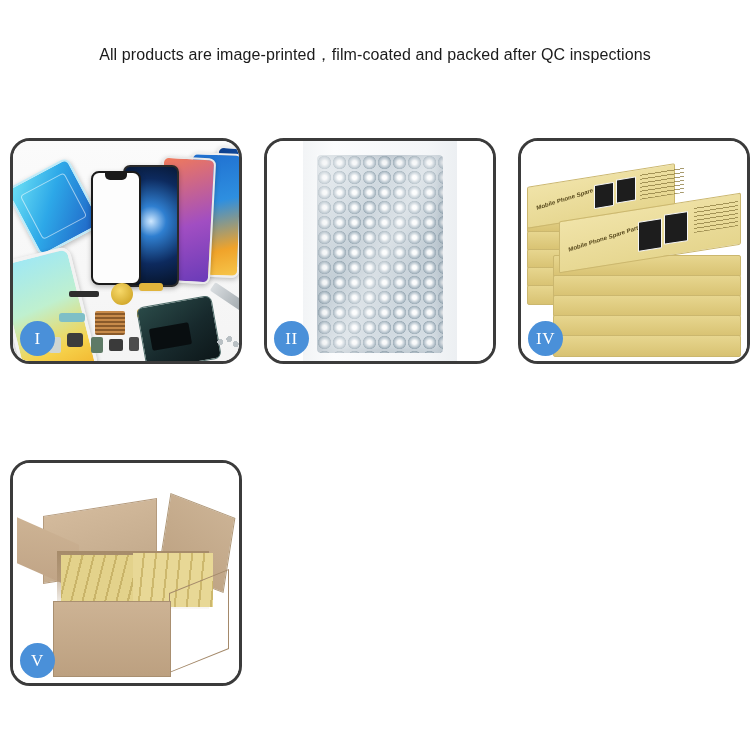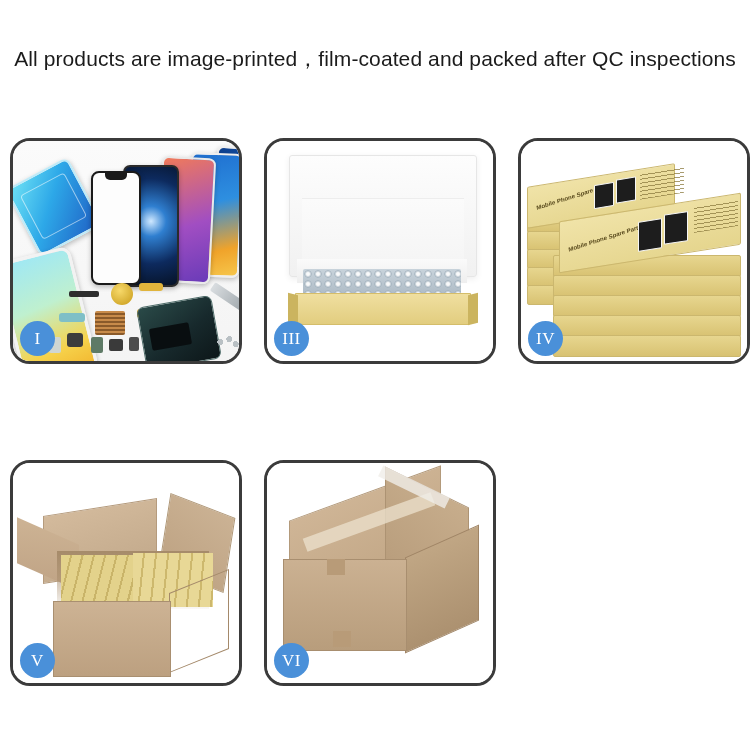--- a/index.html
+++ b/index.html
@@ -10,21 +10,21 @@
   }
   .page{position:relative;width:750px;height:750px;background:#fff;}
 
   
   .header{text-align:center;padding-top:34px;}
   .title{
     font-size:35px;font-weight:700;letter-spacing:1.2px;color:#111;
     line-height:1.05;white-space:nowrap;
   }
   .subtitle{
-    margin-top:11px;font-size:21px;color:#1b1b1b;letter-spacing:.1px;
+    margin-top:11px;font-size:16px;color:#1b1b1b;letter-spacing:.1px;
     white-space:nowrap;
   }
 
   
   .grid{
     position:absolute;left:10px;top:138px;width:730px;
     display:grid;grid-template-columns:repeat(3,232px);
     grid-template-rows:226px 226px;
     column-gap:22px;row-gap:96px;
   }
@@ -221,30 +221,29 @@
         <div class="pt pt-s3"></div>
         <div class="pt pt-s4"></div>
         <div class="pt pt-s5"></div>
         <div class="chassis"></div>
         <div class="tweez"></div>
         <div class="screws"></div>
       </div>
       <div class="badge">I</div>
     </div>
 
-
-    <div class="panel">
-      <div class="scene p3">
-        <div class="lid3"></div>
-        <div class="foam3"></div>
-        <div class="bub3"></div>
-        <div class="base3"></div>
-      </div>
-      <div class="badge">III</div>
-    </div>
+    <div class="panel">
+      <div class="scene p2">
+        <div class="wrapbg"></div>
+        <div class="bubbles"></div>
+        <div class="wrapsheen"></div>
+      </div>
+      <div class="badge">II</div>
+    </div>
+
 
     <div class="panel">
       <div class="scene p4">
         <div class="stack">
 
           <div class="gb gb-side" style="left:2px;top:54px;width:104px;height:18px;"></div>
           <div class="gb gb-side" style="left:2px;top:72px;width:104px;height:18px;"></div>
           <div class="gb gb-side" style="left:2px;top:90px;width:104px;height:18px;"></div>
           <div class="gb gb-side" style="left:2px;top:108px;width:104px;height:18px;"></div>
           <div class="gb gb-side" style="left:2px;top:126px;width:104px;height:18px;"></div>
@@ -282,28 +281,15 @@
         <div class="v-flapR"></div>
         <div class="v-cavity"></div>
         <div class="v-goods"></div>
         <div class="v-goods2"></div>
         <div class="v-rightface"></div>
         <div class="v-front"></div>
       </div>
       <div class="badge">V</div>
     </div>
 
-    <div class="panel">
-      <div class="scene p6">
-        <div class="s-top"></div>
-        <div class="s-topR"></div>
-        <div class="s-tape"></div>
-        <div class="s-tape2"></div>
-        <div class="s-side"></div>
-        <div class="s-front"></div>
-        <div class="s-tab" style="left:60px;top:96px;width:18px;height:16px;"></div>
-        <div class="s-tab" style="left:66px;top:168px;width:18px;height:16px;"></div>
-      </div>
-      <div class="badge">VI</div>
-    </div>
 
   </div>
 </div>
 
 </body></html>

